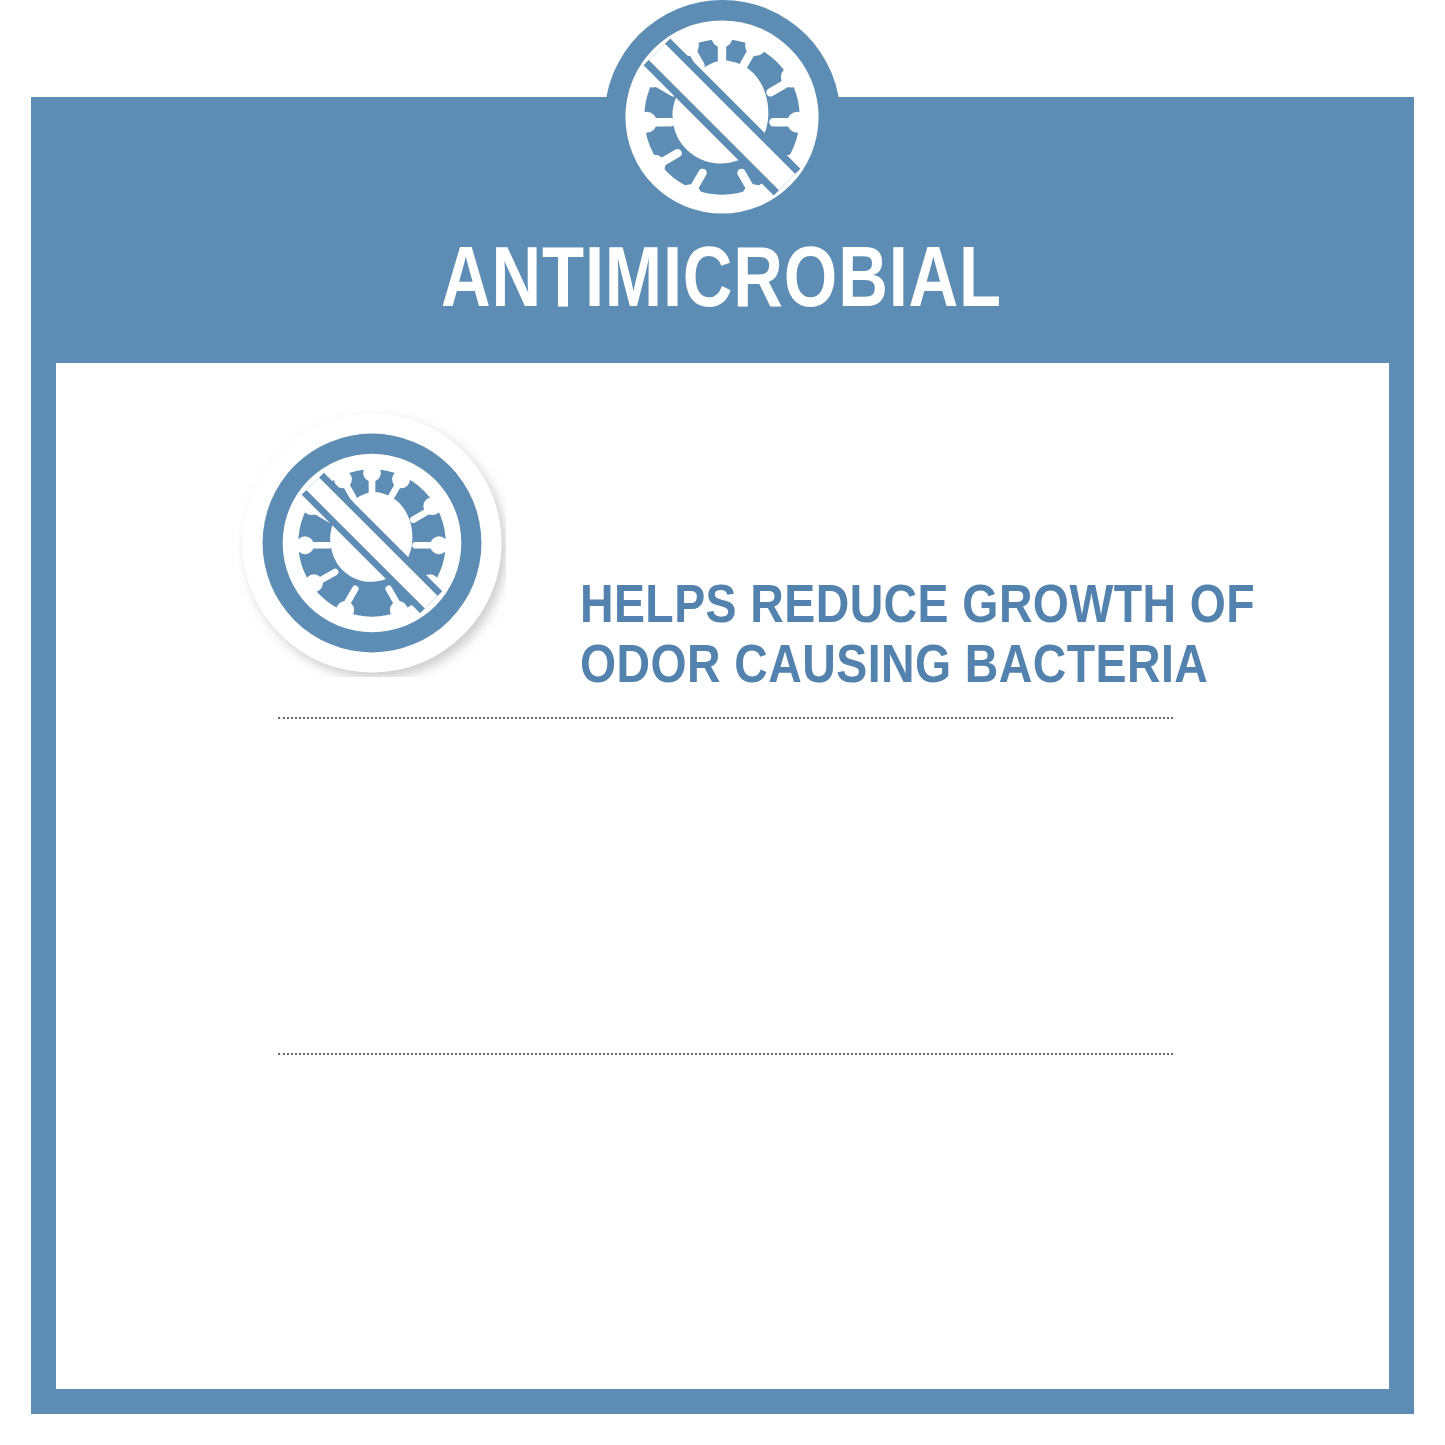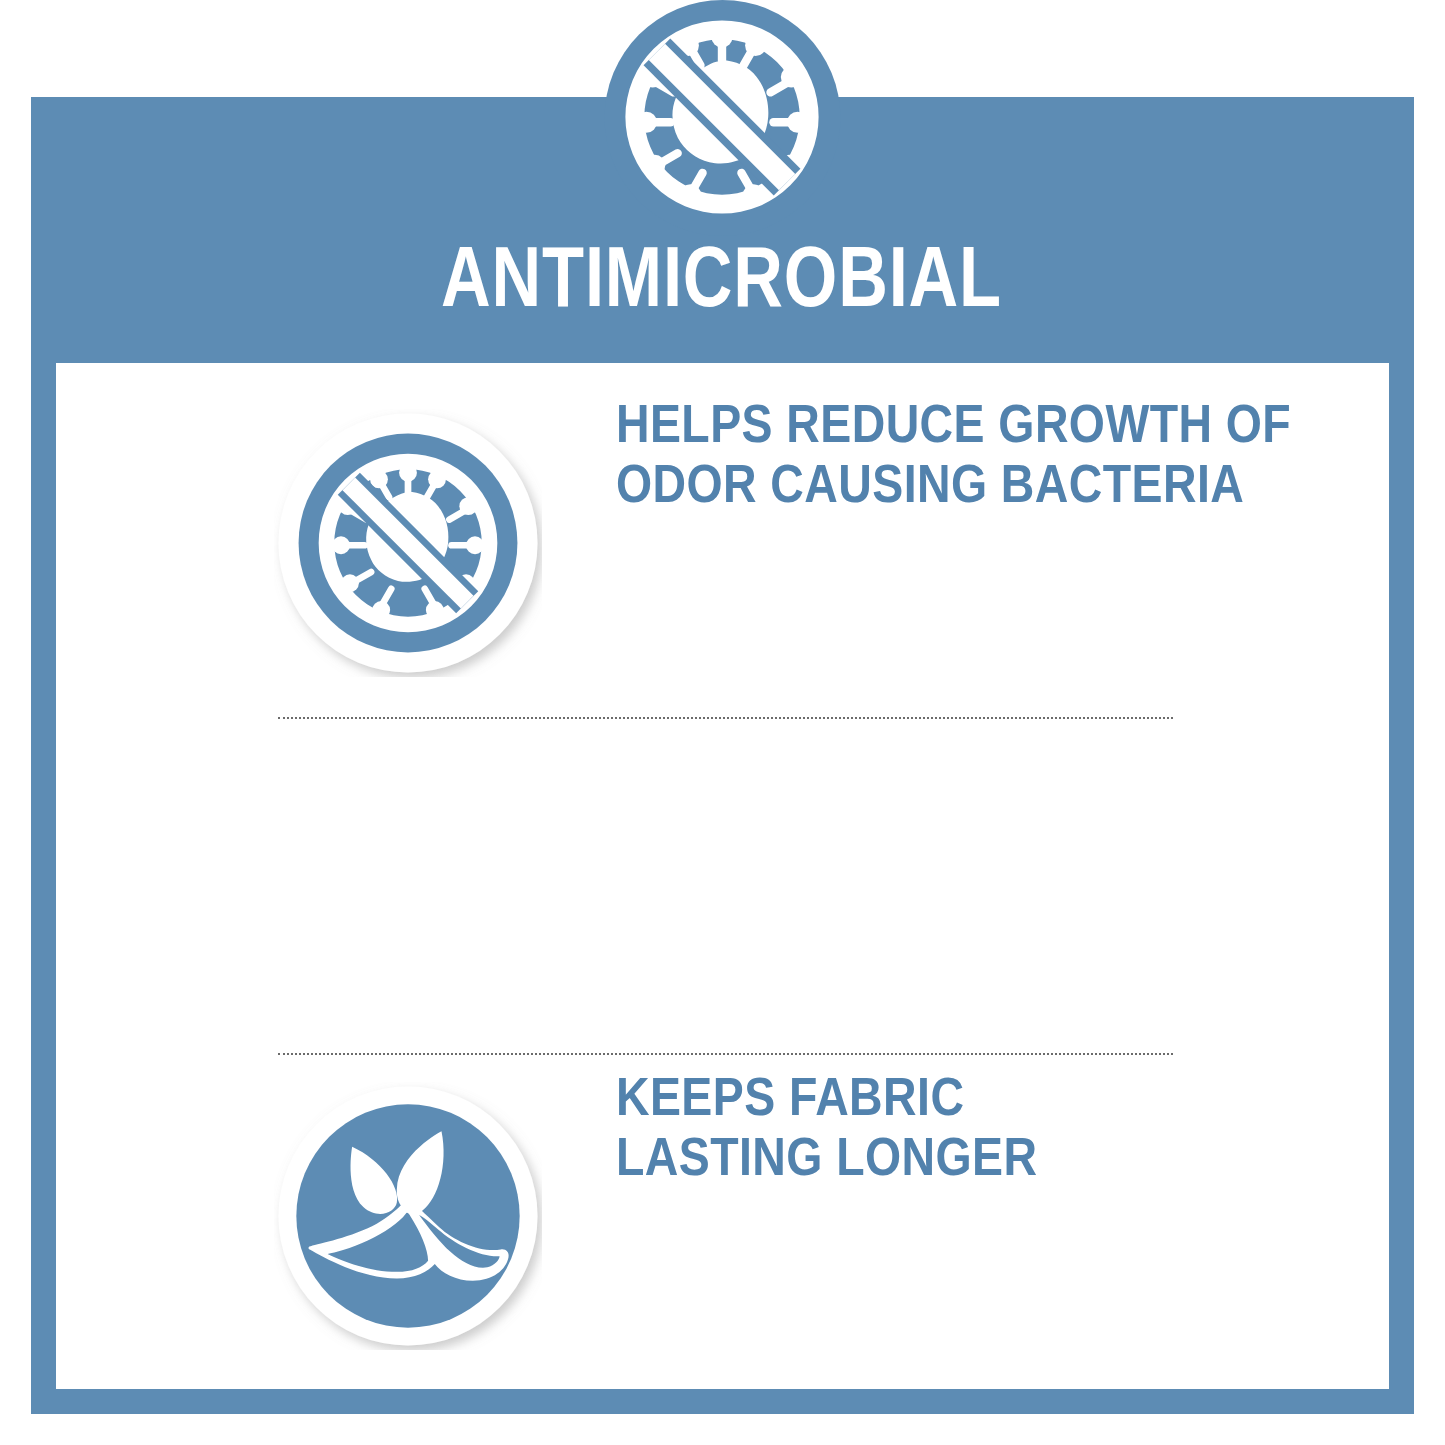--- a/index.html
+++ b/index.html
@@ -75,22 +75,21 @@
     height: 1026px;
     background: #ffffff;
   }
 
   .feature-row {
     position: absolute;
     left: 0;
     width: 100%;
     height: 300px;
     display: flex;
-    align-items: flex-start;
-    padding-left: 36px;
+    align-items: flex-end;
   }
   .feature-row.r1 { top: 30px; }
   .feature-row.r2 { top: 367px; }
   .feature-row.r3 { top: 703px; }
 
   .badge-wrap {
     position: relative;
     width: 300px;
     min-width: 300px;
     height: 300px;
@@ -279,68 +278,15 @@
       </div>
       <div class="feature-text">HELPS REDUCE GROWTH OF
 ODOR CAUSING BACTERIA</div>
     </div>
 
     <div class="divider d1"></div>
 
 
     <div class="divider d2"></div>
 
-    <div class="feature-row r3">
-      <div class="badge-wrap">
-        <svg class="badge-svg" viewBox="0 0 240 240" aria-hidden="true">
-          <defs>
-            <filter id="sh3" x="-25%" y="-25%" width="160%" height="160%">
-              <feDropShadow dx="4" dy="5" stdDeviation="5" flood-color="#9a9a9a" flood-opacity="0.5"></feDropShadow>
-            </filter>
-          </defs>
-          <g filter="url(#sh3)">
-            <circle cx="120" cy="120" r="116" fill="#ffffff"></circle>
-            <circle cx="120" cy="120" r="100" fill="#5d8cb4"></circle>
-
-            <path fill="#ffffff" d="M70,58
-                     C70,58 63,96 80,112
-                     C92,123 108,118 110,108
-                     C113,94 96,70 70,58 Z"></path>
-
-            <path fill="#ffffff" d="M150,44
-                     C150,44 111,64 110,96
-                     C109,114 124,122 133,115
-                     C147,104 156,74 150,44 Z"></path>
-
-            <path fill="#ffffff" d="M118,106
-                     C118,106 108,118 92,127
-                     C70,139 40,145 33,147
-                     C31,147 30,149 32,150
-                     C44,157 78,176 110,176
-                     C126,176 138,170 144,163
-                     C150,171 163,178 178,178
-                     C196,178 208,168 210,157
-                     C211,152 207,149 203,150
-                     C186,153 162,143 148,130
-                     C134,117 126,109 122,105
-                     C121,104 119,104 118,106 Z"></path>
-            <path fill="#5d8cb4" d="M118,118
-                     C112,126 99,135 84,142
-                     C69,149 54,153 48,154
-                     C62,161 86,170 110,170
-                     C124,170 133,166 138,160
-                     C138,150 131,134 122,120
-                     C121,118 119,116 118,118 Z"></path>
-            <path fill="#5d8cb4" d="M130,119
-                     C138,130 148,143 158,152
-                     C168,161 180,168 191,166
-                     C198,164 202,159 202,156
-                     C185,157 162,145 147,132
-                     C140,126 134,121 130,119 Z"></path>
-          </g>
-        </svg>
-      </div>
-      <div class="feature-text">KEEPS FABRIC
-LASTING LONGER</div>
-    </div>
 
   </div>
 </div>
 
 </body></html>

